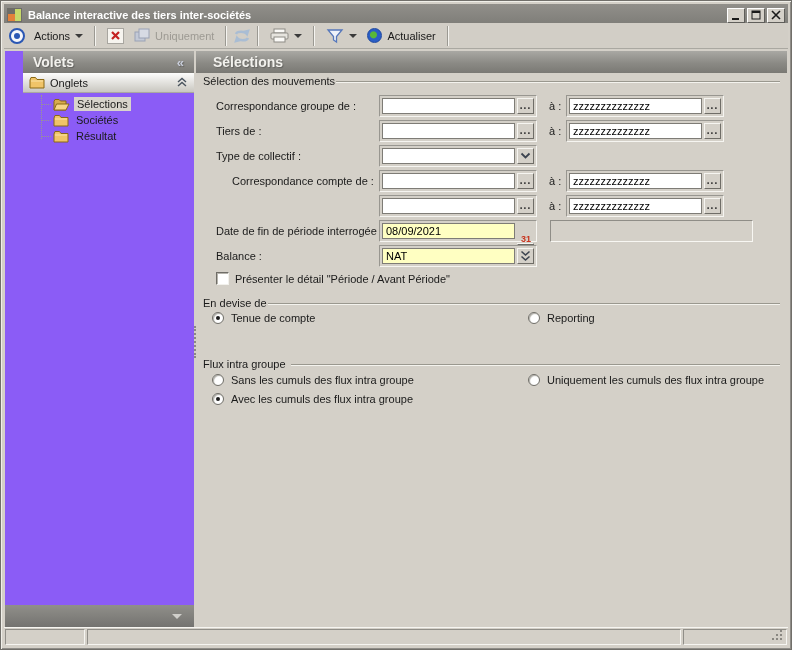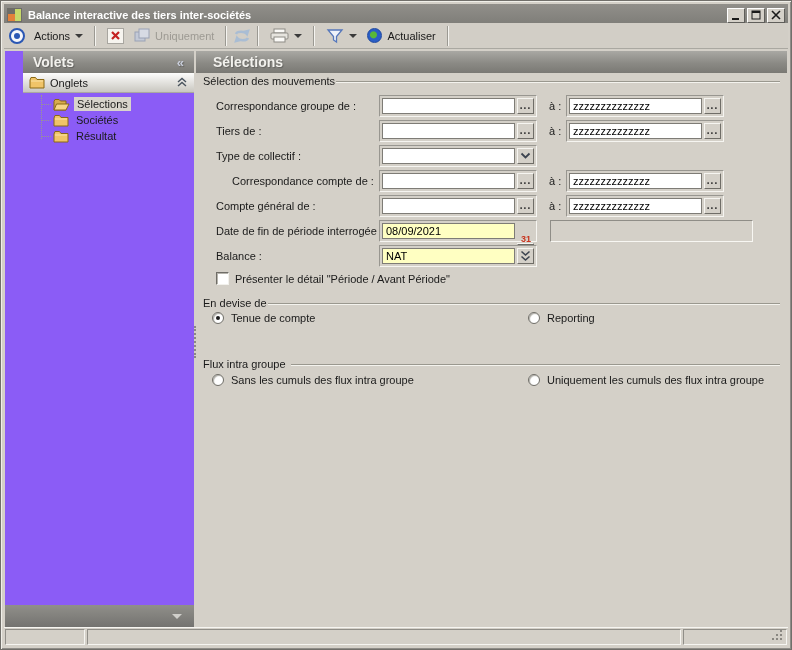--- a/index.html
+++ b/index.html
@@ -329,21 +329,20 @@
       <span class="fieldwrap" style="left:183px; top:97px;">
         <input value="" style="">
         <button class="sq-btn">...</button>
       </span>
       <span class="flabel" style="left:353px; top:97px;">à :</span>
       <span class="fieldwrap" style="left:370px; top:97px;">
         <input value="zzzzzzzzzzzzzz" style="">
         <button class="sq-btn">...</button>
       </span>
 
-      <span class="flabel" style="left:20px; top:122px;">Compte général de :</span>
       <span class="fieldwrap" style="left:183px; top:122px;">
         <input value="" style="">
         <button class="sq-btn">...</button>
       </span>
       <span class="flabel" style="left:353px; top:122px;">à :</span>
       <span class="fieldwrap" style="left:370px; top:122px;">
         <input value="zzzzzzzzzzzzzz" style="">
         <button class="sq-btn">...</button>
       </span>
 
@@ -386,20 +385,24 @@
       <span class="group-title" style="left:7px; top:285px;">Flux intra groupe</span>
       <span class="group-line" style="left:95px; right:7px; top:291px;"></span>
       <span class="radio-row" style="left:16px; top:301px;">
         <span class="radio"></span>
         <span>Sans les cumuls des flux intra groupe</span>
       </span>
       <span class="radio-row" style="left:332px; top:301px;">
         <span class="radio"></span>
         <span>Uniquement les cumuls des flux intra groupe</span>
       </span>
+      <span class="radio-row" style="left:16px; top:320px;">
+        <span class="radio on"></span>
+        <span>Avec les cumuls des flux intra groupe</span>
+      </span>
 
     </div>
   </div>
 
   <div class="statusbar">
     <span class="sb-cell c1"></span>
     <span class="sb-cell c2"></span>
     <span class="sb-cell c3">
       <span class="grip"></span>
     </span>

